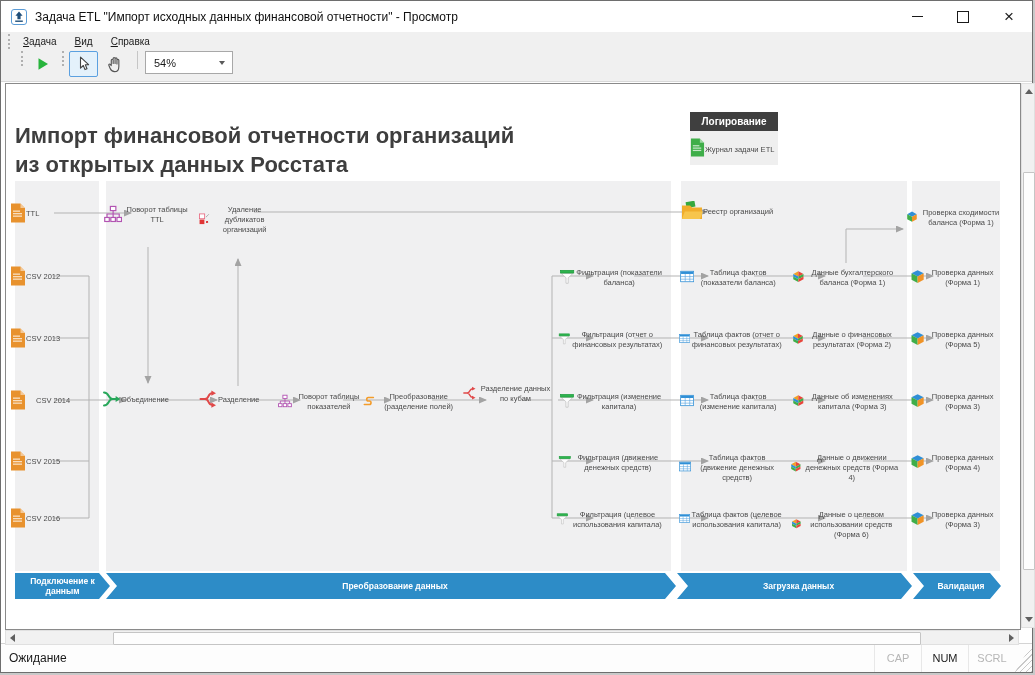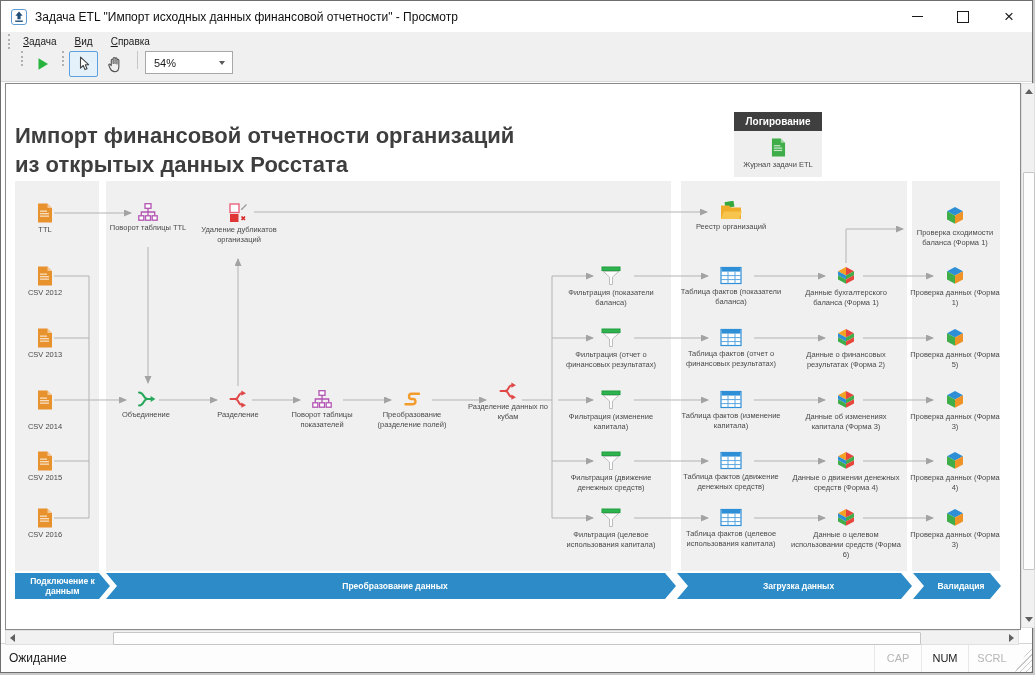--- a/index.html
+++ b/index.html
@@ -29,26 +29,26 @@
   .tsep{width:1px;height:18px;background:#c6c6c6;margin:0 7px;}
   .combo{width:78px;height:21px;background:#fff;border:1px solid #a8a8a8;display:flex;align-items:center;justify-content:space-between;font-size:11px;color:#1a1a1a;padding-left:8px;}
   .combo-arrow{width:0;height:0;border:3.5px solid transparent;border-top:4.5px solid #5a5a5a;margin:4px 7px 0 0;}
 
   
   .workspace{flex:1;position:relative;background:#fff;}
   .canvas{position:absolute;left:4px;top:1px;width:1014px;height:545px;border:1px solid #8a8a8a;background:#fff;overflow:hidden;}
   .wires{position:absolute;left:0;top:0;pointer-events:none;}
   .panel{position:absolute;top:97px;height:390px;background:#f0f0f1;}
   .dtitle{position:absolute;left:9px;top:37px;font-size:22px;font-weight:bold;color:#3e3e3e;line-height:1.32;}
-  .logbox{position:absolute;left:692px;top:28px;width:88px;padding-left:36px;}
+  .logbox{position:absolute;left:648px;top:28px;width:88px;padding-left:36px;}
   .loghead{background:#3f3f3f;color:#fff;font-size:10px;font-weight:bold;text-align:center;padding:4px 0;}
-  .logbody{background:#efefef;display:flex;flex-direction:column;align-items:center;padding:7px 0 8px;}
+  .logbody{background:#efefef;display:flex;flex-direction:row;align-items:center;padding:7px 0 8px;}
   .logbody .lbl{font-size:7.5px;color:#4a4a4a;margin-top:3px;}
 
-  .node{position:absolute;display:flex;flex-direction:column;align-items:center;transform:translateX(-50%);}
+  .node{position:absolute;display:flex;align-items:center;transform:translateX(-50%);}
   .node .lbl{margin-top:2px;font-size:7.5px;line-height:1.3;color:#4a4a4a;text-align:center;}
 
   .stage{position:absolute;top:489px;height:26px;background:#2d8cc7;color:#fff;display:flex;align-items:center;justify-content:center;font-size:8.5px;font-weight:bold;text-align:center;line-height:1.2;box-sizing:border-box;}
   .stage.first{clip-path:polygon(0 0,calc(100% - 11px) 0,100% 50%,calc(100% - 11px) 100%,0 100%);}
   .stage.mid{clip-path:polygon(0 0,calc(100% - 11px) 0,100% 50%,calc(100% - 11px) 100%,0 100%,11px 50%);padding-left:8px;}
 
   
   .vscroll{position:absolute;left:1020px;top:1px;width:14px;height:545px;background:#f1f1f1;border:1px solid #e0e0e0;box-sizing:border-box;}
   .vthumb{position:absolute;left:1px;top:88px;width:10px;height:396px;background:#fdfdfd;border:1px solid #c5c5c5;border-radius:1px;}
   .tri{position:absolute;width:0;height:0;border:4px solid transparent;}

